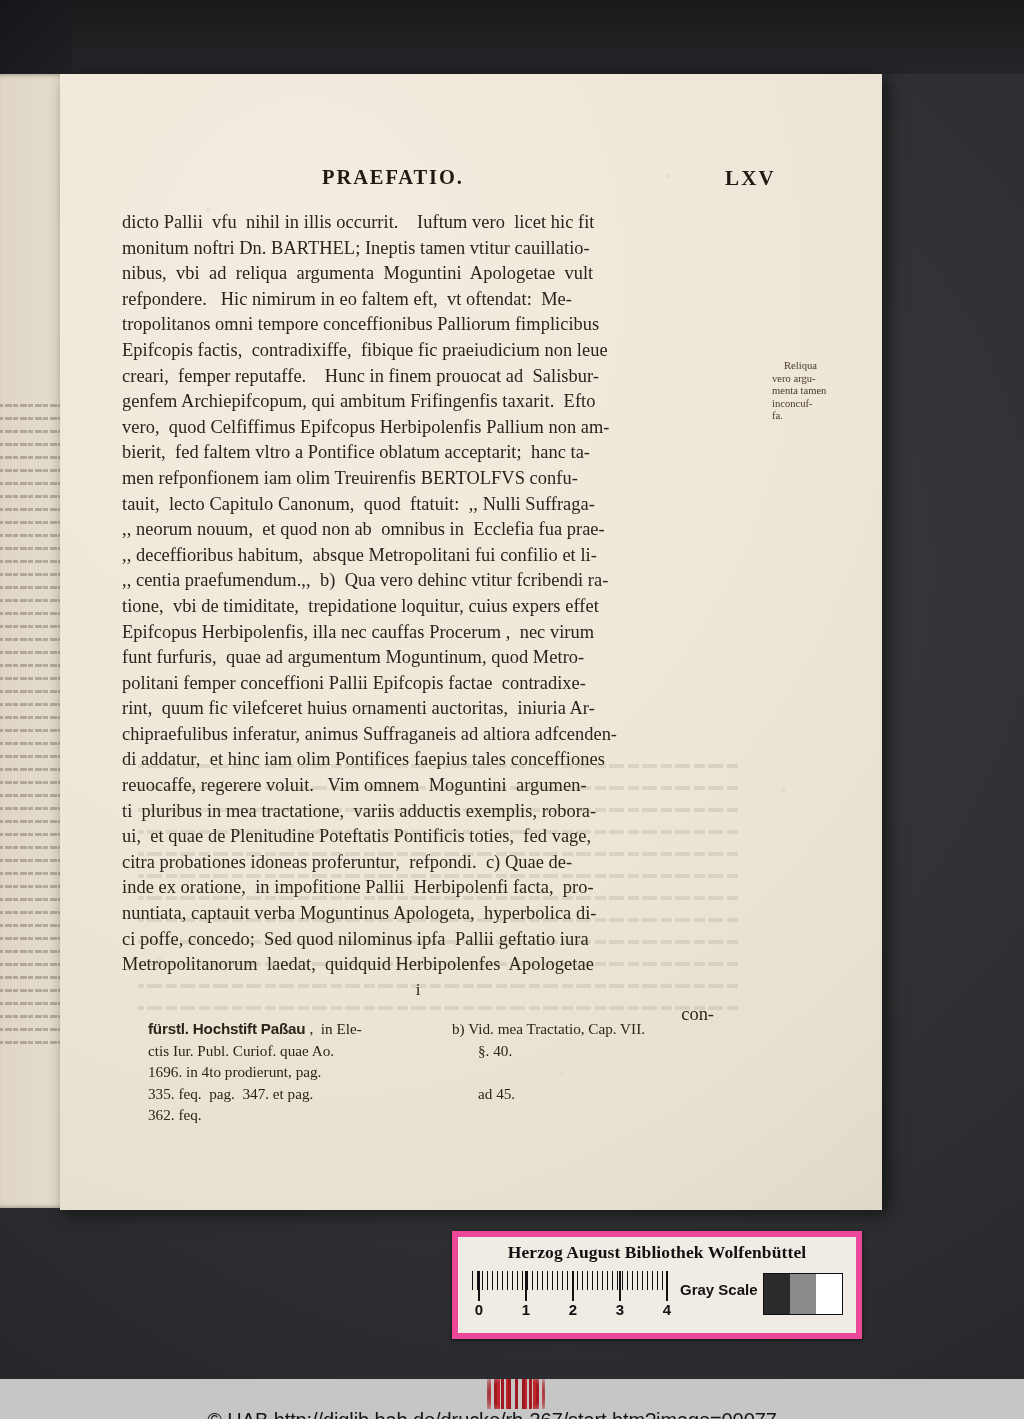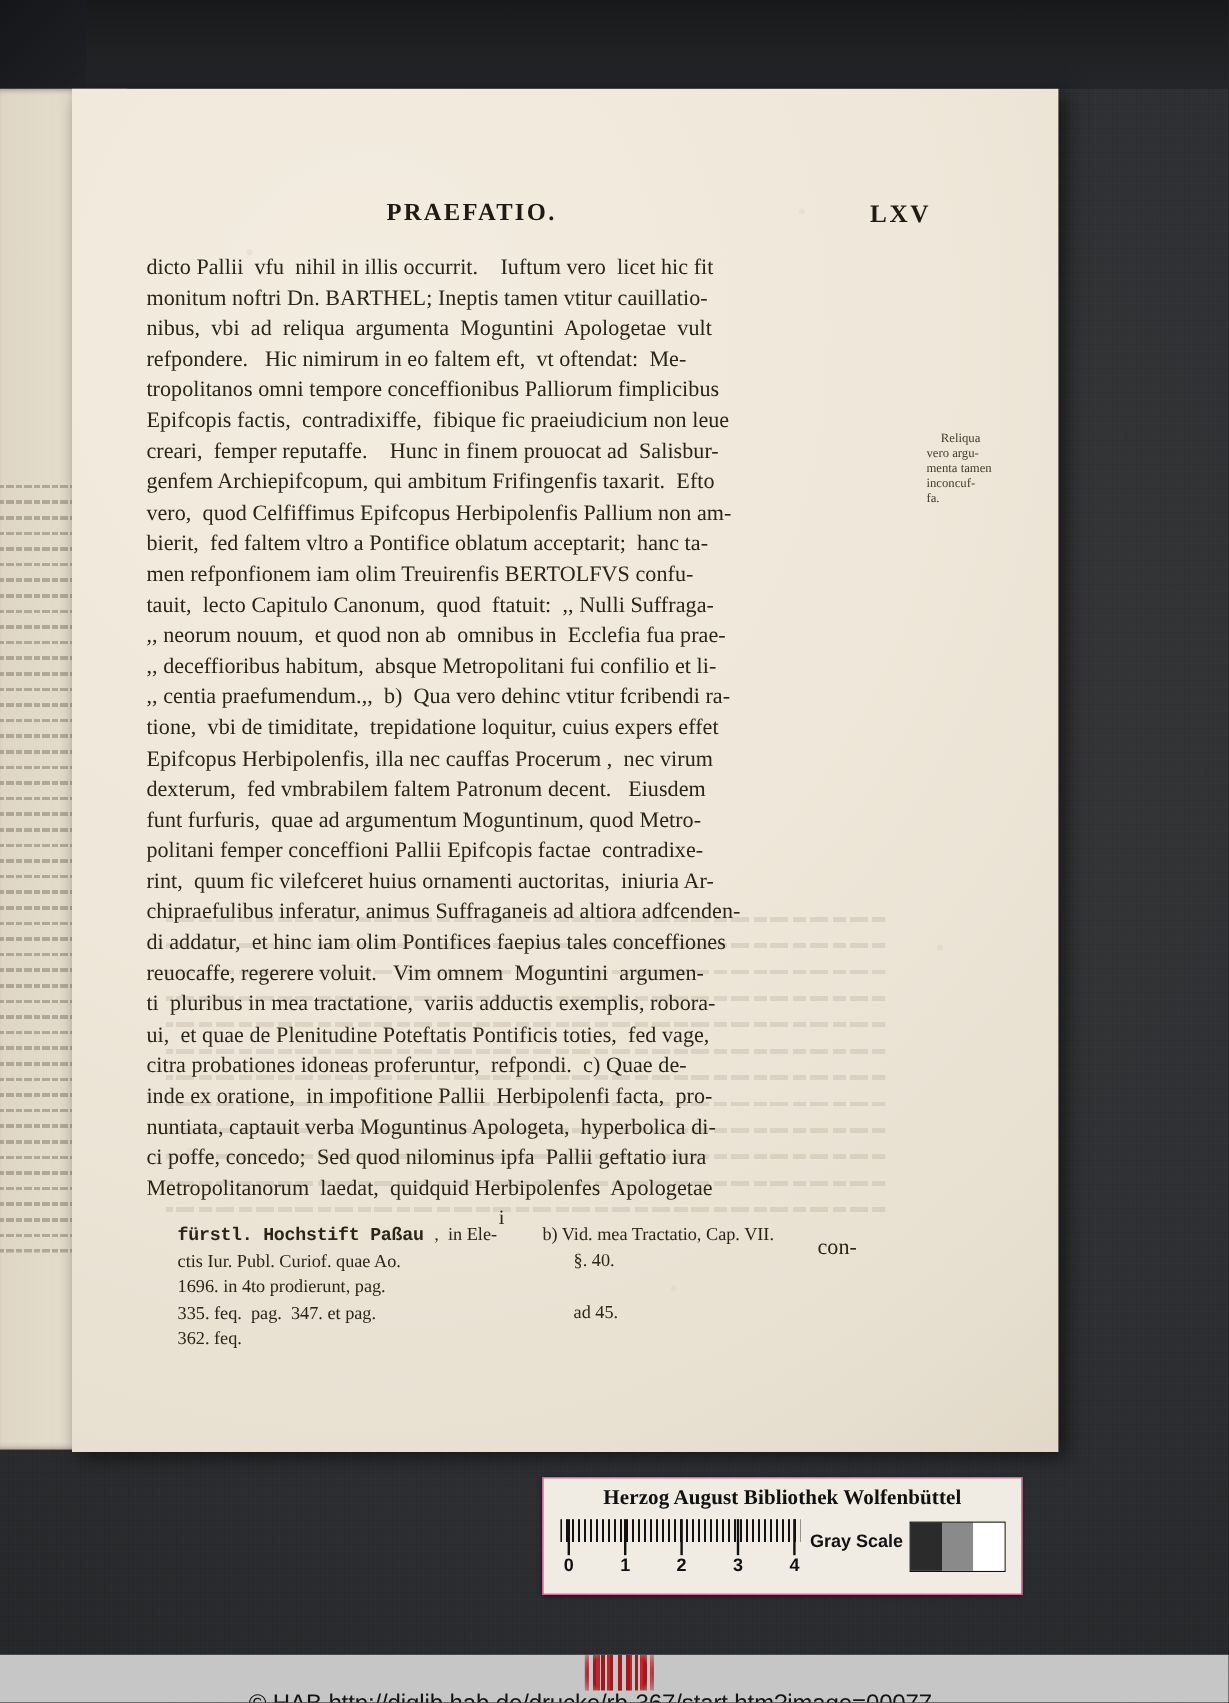--- a/index.html
+++ b/index.html
@@ -212,32 +212,32 @@
   }
   .fn-col { width: 282px; }
   .fn-line {
     font-size: 15.2px;
     line-height: 21.5px;
     white-space: pre;
     color: #2b2419;
   }
   .fn-line.hang { padding-left: 26px; }
   .fn-gap { height: 21.5px; }
-  .fraktur { font-family: Liberation Mono, monospace; font-weight: 600; letter-spacing: -.2px; }
+  .fraktur { font-family: Liberation Sans, sans-serif; font-weight: 600; letter-spacing: -.2px; }
   .it { font-style: italic; }
 
   
   #target {
     position: absolute;
     left: 452px;
     top: 1231px;
     width: 398px;
     height: 96px;
     background: #f0ece4;
-    border: 1px solid #ec4899;
+    border: 6px solid #ec4899;
     box-shadow: 0 1px 4px rgba(0,0,0,.6);
   }
   #target .tg-title {
     text-align: center;
     font-family: "Liberation Serif", serif;
     font-weight: 700;
     font-size: 17.5px;
     color: #111;
     margin-top: 5px;
     letter-spacing: .1px;
@@ -385,21 +385,20 @@
           <div class="body-line">genfem Archiepifcopum, qui ambitum Frifingenfis taxarit.  Efto</div>
           <div class="body-line">vero,  quod Celfiffimus Epifcopus Herbipolenfis Pallium non am-</div>
           <div class="body-line">bierit,  fed faltem vltro a Pontifice oblatum acceptarit;  hanc ta-</div>
           <div class="body-line">men refponfionem iam olim Treuirenfis BERTOLFVS confu-</div>
           <div class="body-line">tauit,  lecto Capitulo Canonum,  quod  ftatuit:  ,, Nulli Suffraga-</div>
           <div class="body-line">,, neorum nouum,  et quod non ab  omnibus in  Ecclefia fua prae-</div>
           <div class="body-line">,, deceffioribus habitum,  absque Metropolitani fui confilio et li-</div>
           <div class="body-line">,, centia praefumendum.,,  b)  Qua vero dehinc vtitur fcribendi ra-</div>
           <div class="body-line">tione,  vbi de timiditate,  trepidatione loquitur, cuius expers effet</div>
           <div class="body-line">Epifcopus Herbipolenfis, illa nec cauffas Procerum ,  nec virum</div>
-          <div class="body-line">dexterum,  fed vmbrabilem faltem Patronum decent.   Eiusdem</div>
           <div class="body-line">funt furfuris,  quae ad argumentum Moguntinum, quod Metro-</div>
           <div class="body-line">politani femper conceffioni Pallii Epifcopis factae  contradixe-</div>
           <div class="body-line">rint,  quum fic vilefceret huius ornamenti auctoritas,  iniuria Ar-</div>
           <div class="body-line">chipraefulibus inferatur, animus Suffraganeis ad altiora adfcenden-</div>
           <div class="body-line">di addatur,  et hinc iam olim Pontifices faepius tales conceffiones</div>
           <div class="body-line">reuocaffe, regerere voluit.   Vim omnem  Moguntini  argumen-</div>
           <div class="body-line">ti  pluribus in mea tractatione,  variis adductis exemplis, robora-</div>
           <div class="body-line">ui,  et quae de Plenitudine Poteftatis Pontificis toties,  fed vage,</div>
           <div class="body-line">citra probationes idoneas proferuntur,  refpondi.  c) Quae de-</div>
           <div class="body-line">inde ex oratione,  in impofitione Pallii  Herbipolenfi facta,  pro-</div>

